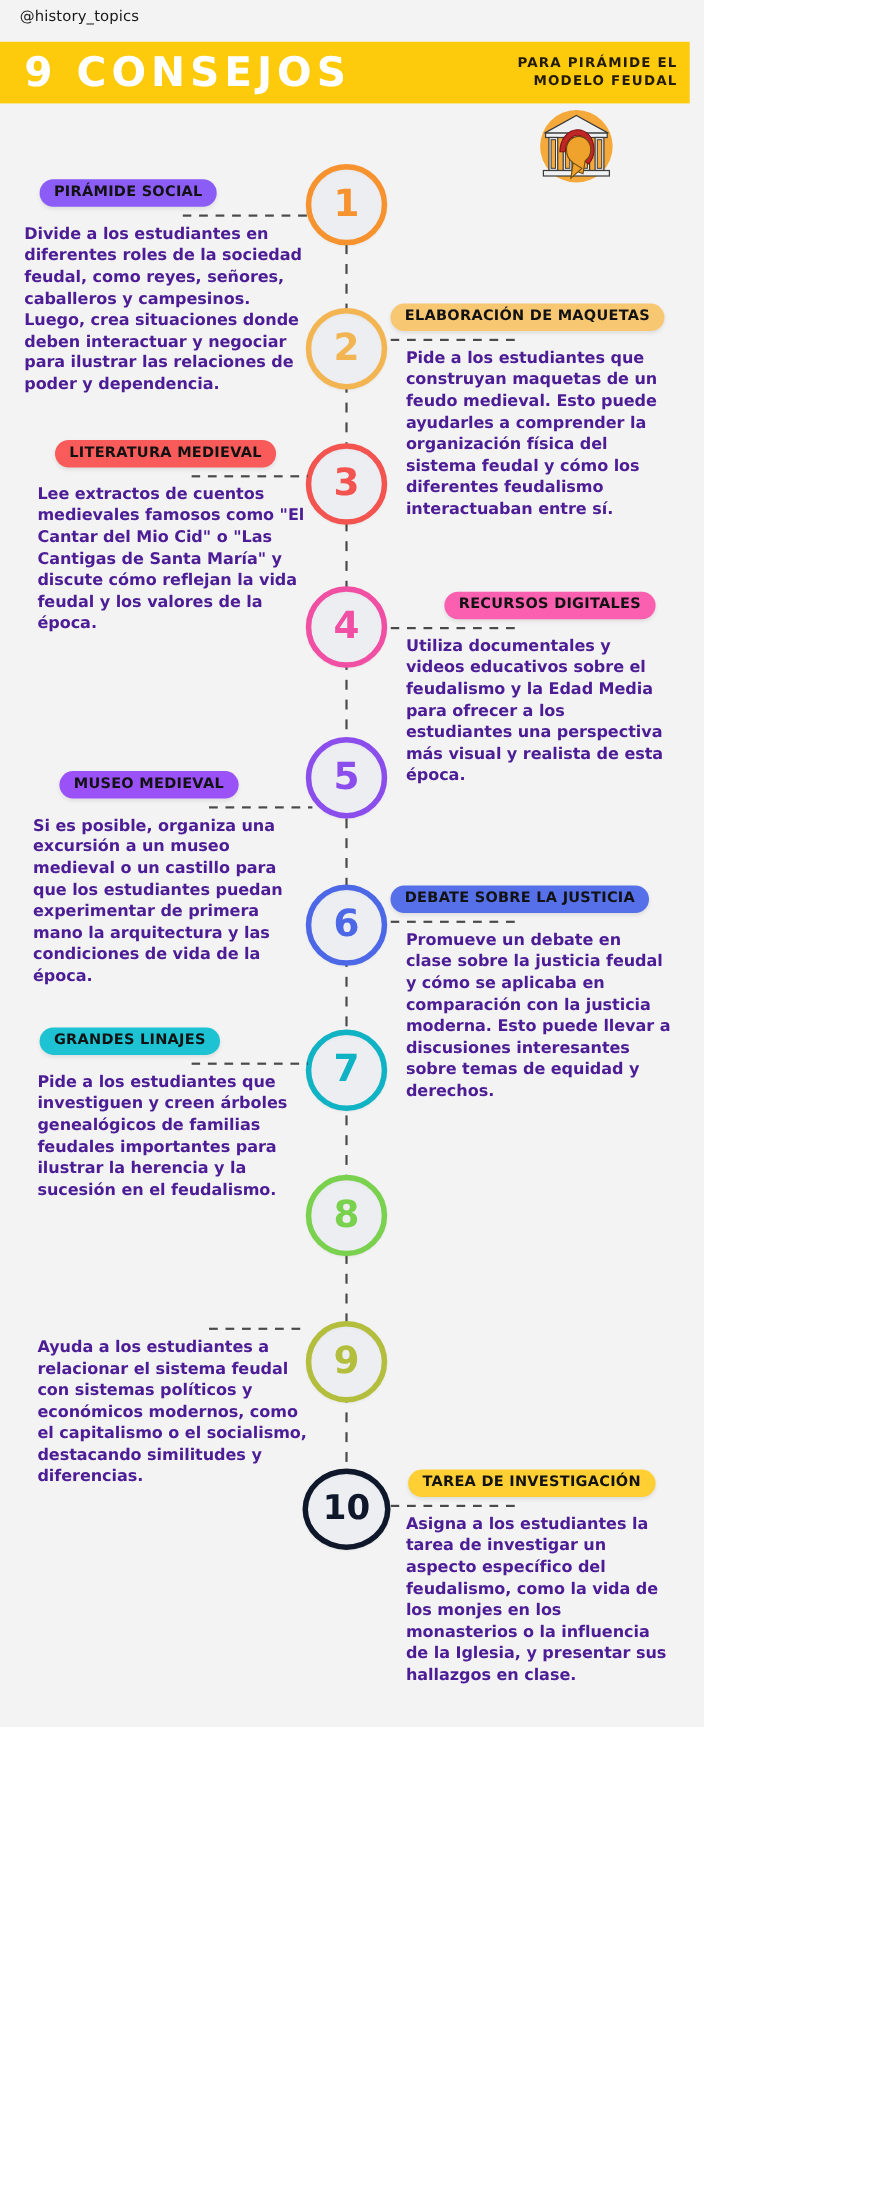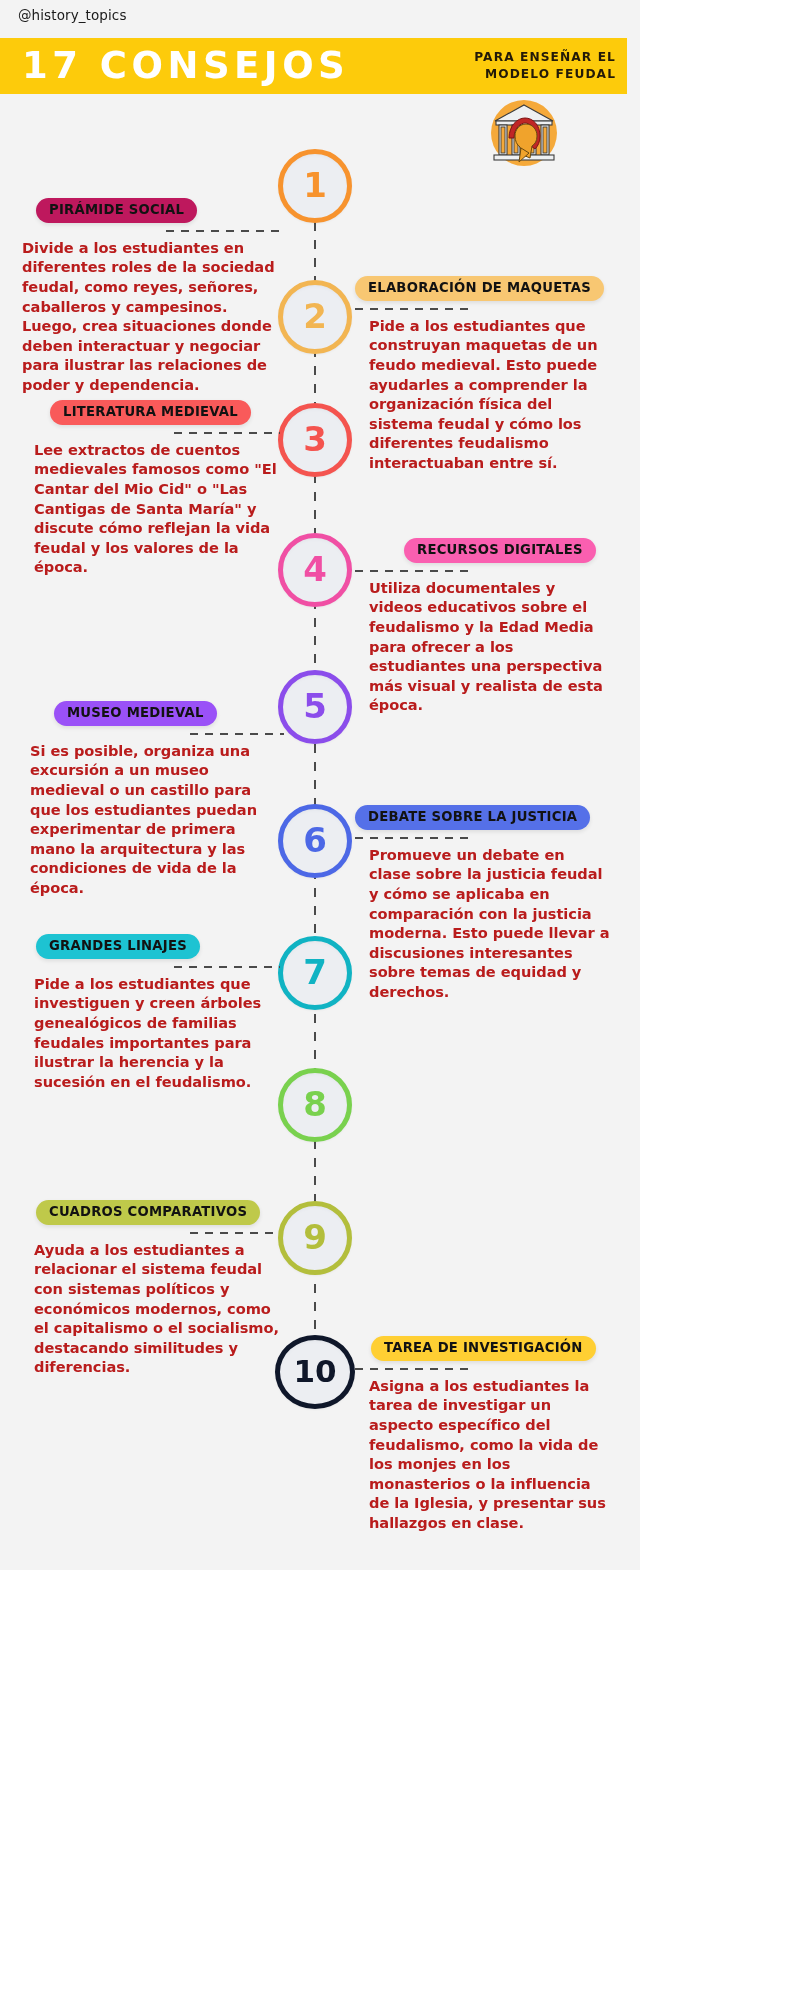--- a/index.html
+++ b/index.html
@@ -142,41 +142,41 @@
     height: 2px;
     margin-top: 7px;
     margin-bottom: 6px;
     background-image: linear-gradient(to right, #4a4a4a 0 8px, rgba(0,0,0,0) 8px 15px);
     background-size: 15px 2px;
     background-repeat: repeat-x;
   }
   .tip .body {
     font-size: 14.6px;
     font-weight: 600;
-    color: #b91c1c;
+    color: #4c1d95;
     line-height: 1.34;
     letter-spacing: -.05px;
   }
   .tip.left  { text-align: left; }
   .tip.left .pillwrap { padding-left: 14px; }
   .tip.left .dashline { margin-left: 140px; }
   .tip.right .dashline { width: 118px; }
 </style>
 </head>
 <body>
 
 <div class="page">
   <div class="canvas">
 
     <div class="handle">@history_topics</div>
 
     <div class="headerbar">
-      <div class="headline">17 CONSEJOS</div>
+      <div class="headline">9 CONSEJOS</div>
       <div class="subhead">
-        <div>PARA ENSEÑAR EL</div>
+        <div>PARA PIRÁMIDE EL</div>
         <div>MODELO FEUDAL</div>
       </div>
     </div>
 
     <div class="emblem">
       <svg viewBox="0 0 74 74" width="74" height="74">
         <circle cx="37" cy="37" r="33" fill="#F5A93A"></circle>
         <g stroke="#3c3c3c" stroke-width="1.1" fill="#eef0f2">
           <polygon points="37,9 66,25 8,25"></polygon>
           <rect x="9" y="25" width="56" height="4"></rect>
@@ -236,21 +236,21 @@
         <span class="ring"></span>
         <span class="num">9</span>
       </div>
     <div class="node wide" style="left:276px; top:1336px; color:#0f172a;">
         <span class="ring"></span>
         <span class="num">10</span>
       </div>
 
     <div class="tip left" style="left:22px; top:163px; width:258px;">
       <div class="pillwrap">
-        <span class="pill" style="background:#be185d;margin-top:35px;">PIRÁMIDE SOCIAL</span>
+        <span class="pill" style="background:#8b5cf6;">PIRÁMIDE SOCIAL</span>
       </div>
       <div class="dashline" style="margin-left:144px;"></div>
       <div class="body">Divide a los estudiantes en diferentes roles de la sociedad feudal, como reyes, señores, caballeros y campesinos. Luego, crea situaciones donde deben interactuar y negociar para ilustrar las relaciones de poder y dependencia.</div>
     </div>
 
     <div class="tip right" style="left:355px; top:276px; width:254px;">
       <div>
         <span class="pill" style="background:#F8C772;">ELABORACIÓN DE MAQUETAS</span>
       </div>
       <div class="dashline"></div>
@@ -292,23 +292,20 @@
     <div class="tip right" style="left:355px; top:805px; width:256px;">
       <div>
         <span class="pill" style="background:#5570E8;">DEBATE SOBRE LA JUSTICIA</span>
       </div>
       <div class="dashline"></div>
       <div class="body" style="padding-left:14px;">Promueve un debate en clase sobre la justicia feudal y cómo se aplicaba en comparación con la justicia moderna. Esto puede llevar a discusiones interesantes sobre temas de equidad y derechos.</div>
     </div>
 
 
     <div class="tip left" style="left:22px; top:1200px; width:258px;">
-      <div class="pillwrap" style="padding-left:14px;">
-        <span class="pill" style="background:#BFC94A;">CUADROS COMPARATIVOS</span>
-      </div>
       <div class="dashline" style="margin-left:168px;"></div>
       <div class="body" style="padding-left:12px;">Ayuda a los estudiantes a relacionar el sistema feudal con sistemas políticos y económicos modernos, como el capitalismo o el socialismo, destacando similitudes y diferencias.</div>
     </div>
 
     <div class="tip right" style="left:355px; top:1336px; width:254px;">
       <div style="padding-left:16px;">
         <span class="pill" style="background:#FFCF33;">TAREA DE INVESTIGACIÓN</span>
       </div>
       <div class="dashline"></div>
       <div class="body" style="padding-left:14px;">Asigna a los estudiantes la tarea de investigar un aspecto específico del feudalismo, como la vida de los monjes en los monasterios o la influencia de la Iglesia, y presentar sus hallazgos en clase.</div>

